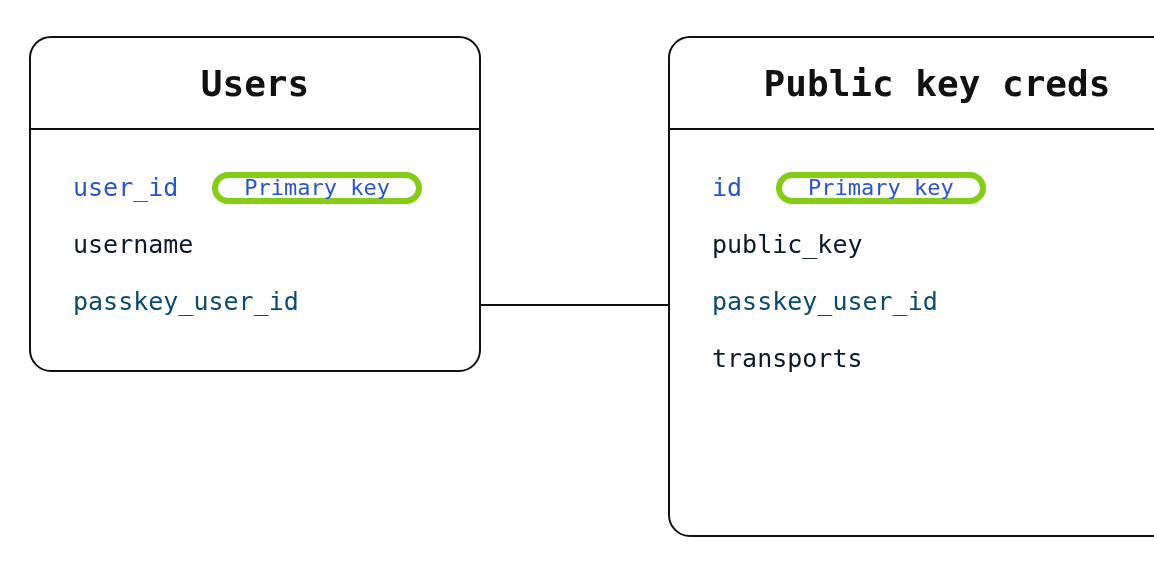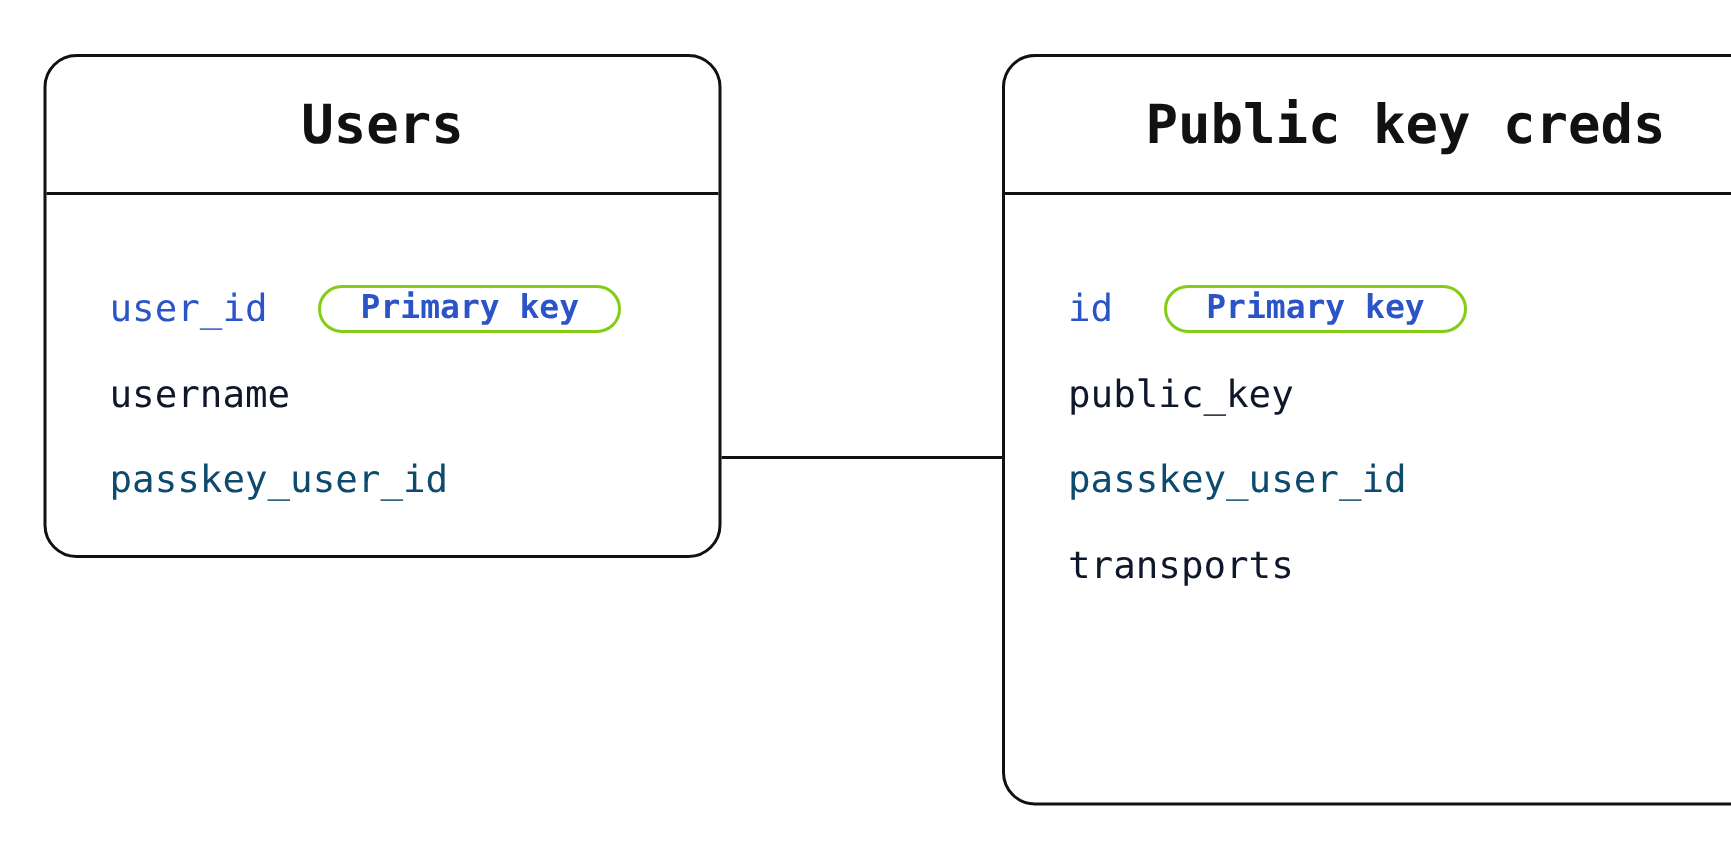--- a/index.html
+++ b/index.html
@@ -44,21 +44,21 @@
   }
   .card-title {
     margin: 0;
     font-size: 36px;
     font-weight: bold;
     color: #111111;
     letter-spacing: 0;
     white-space: nowrap;
   }
   .fields {
-    padding-top: 47px;
+    padding-top: 29px;
   }
   .field-row {
     height: 57px;
     display: flex;
     align-items: center;
     padding-left: 42px;
   }
   .field-name {
     font-size: 25px;
     white-space: nowrap;
@@ -66,25 +66,25 @@
   .role-plain { color: #0f172a; }
   .role-pk    { color: #2b54c8; }
   .role-fk    { color: #0c4a6e; }
   .badge {
     margin-left: 34px;
     height: 32px;
     box-sizing: border-box;
     display: inline-flex;
     align-items: center;
     padding: 0 26px;
-    border: 2px solid #84cc16;
+    border: 6px solid #84cc16;
     border-radius: 16px;
     color: #2b54c8;
     font-size: 22px;
-    font-weight: bold;
+    font-weight: normal;
     white-space: nowrap;
   }
   .connector {
     position: absolute;
     left: 481px;
     top: 304px;
     width: 187px;
     height: 0;
     border-top: 2px solid #111111;
   }

